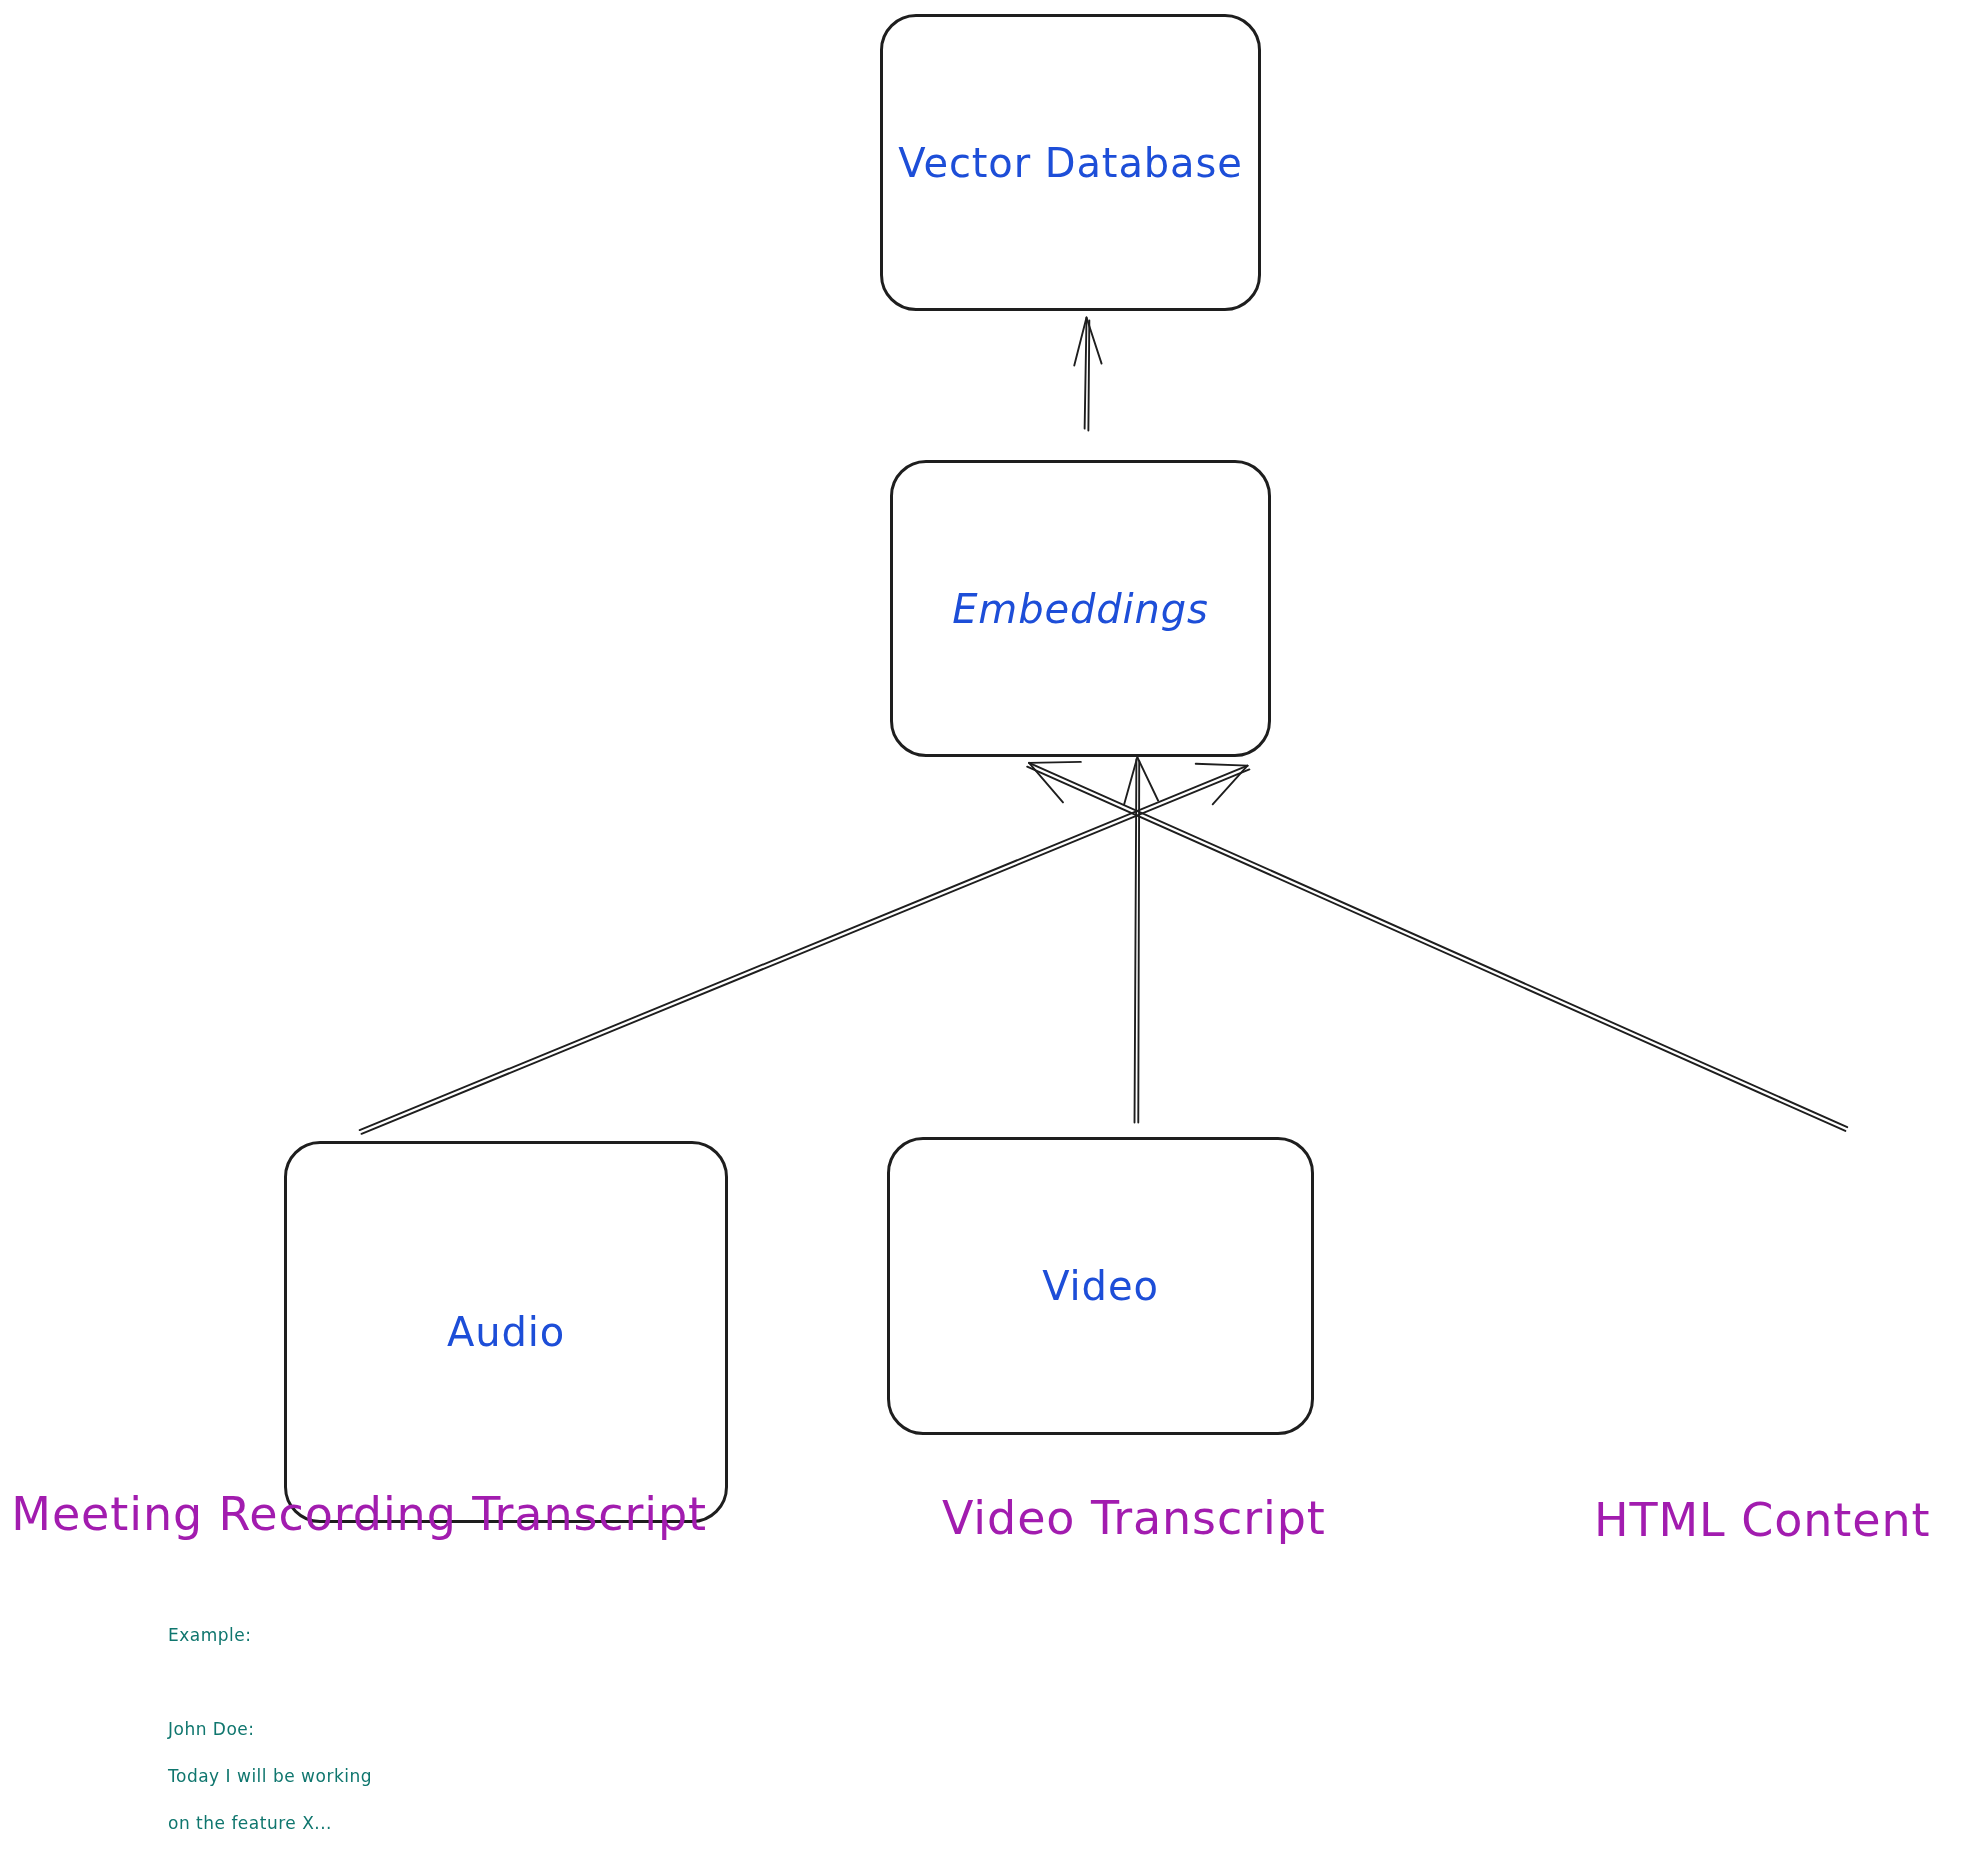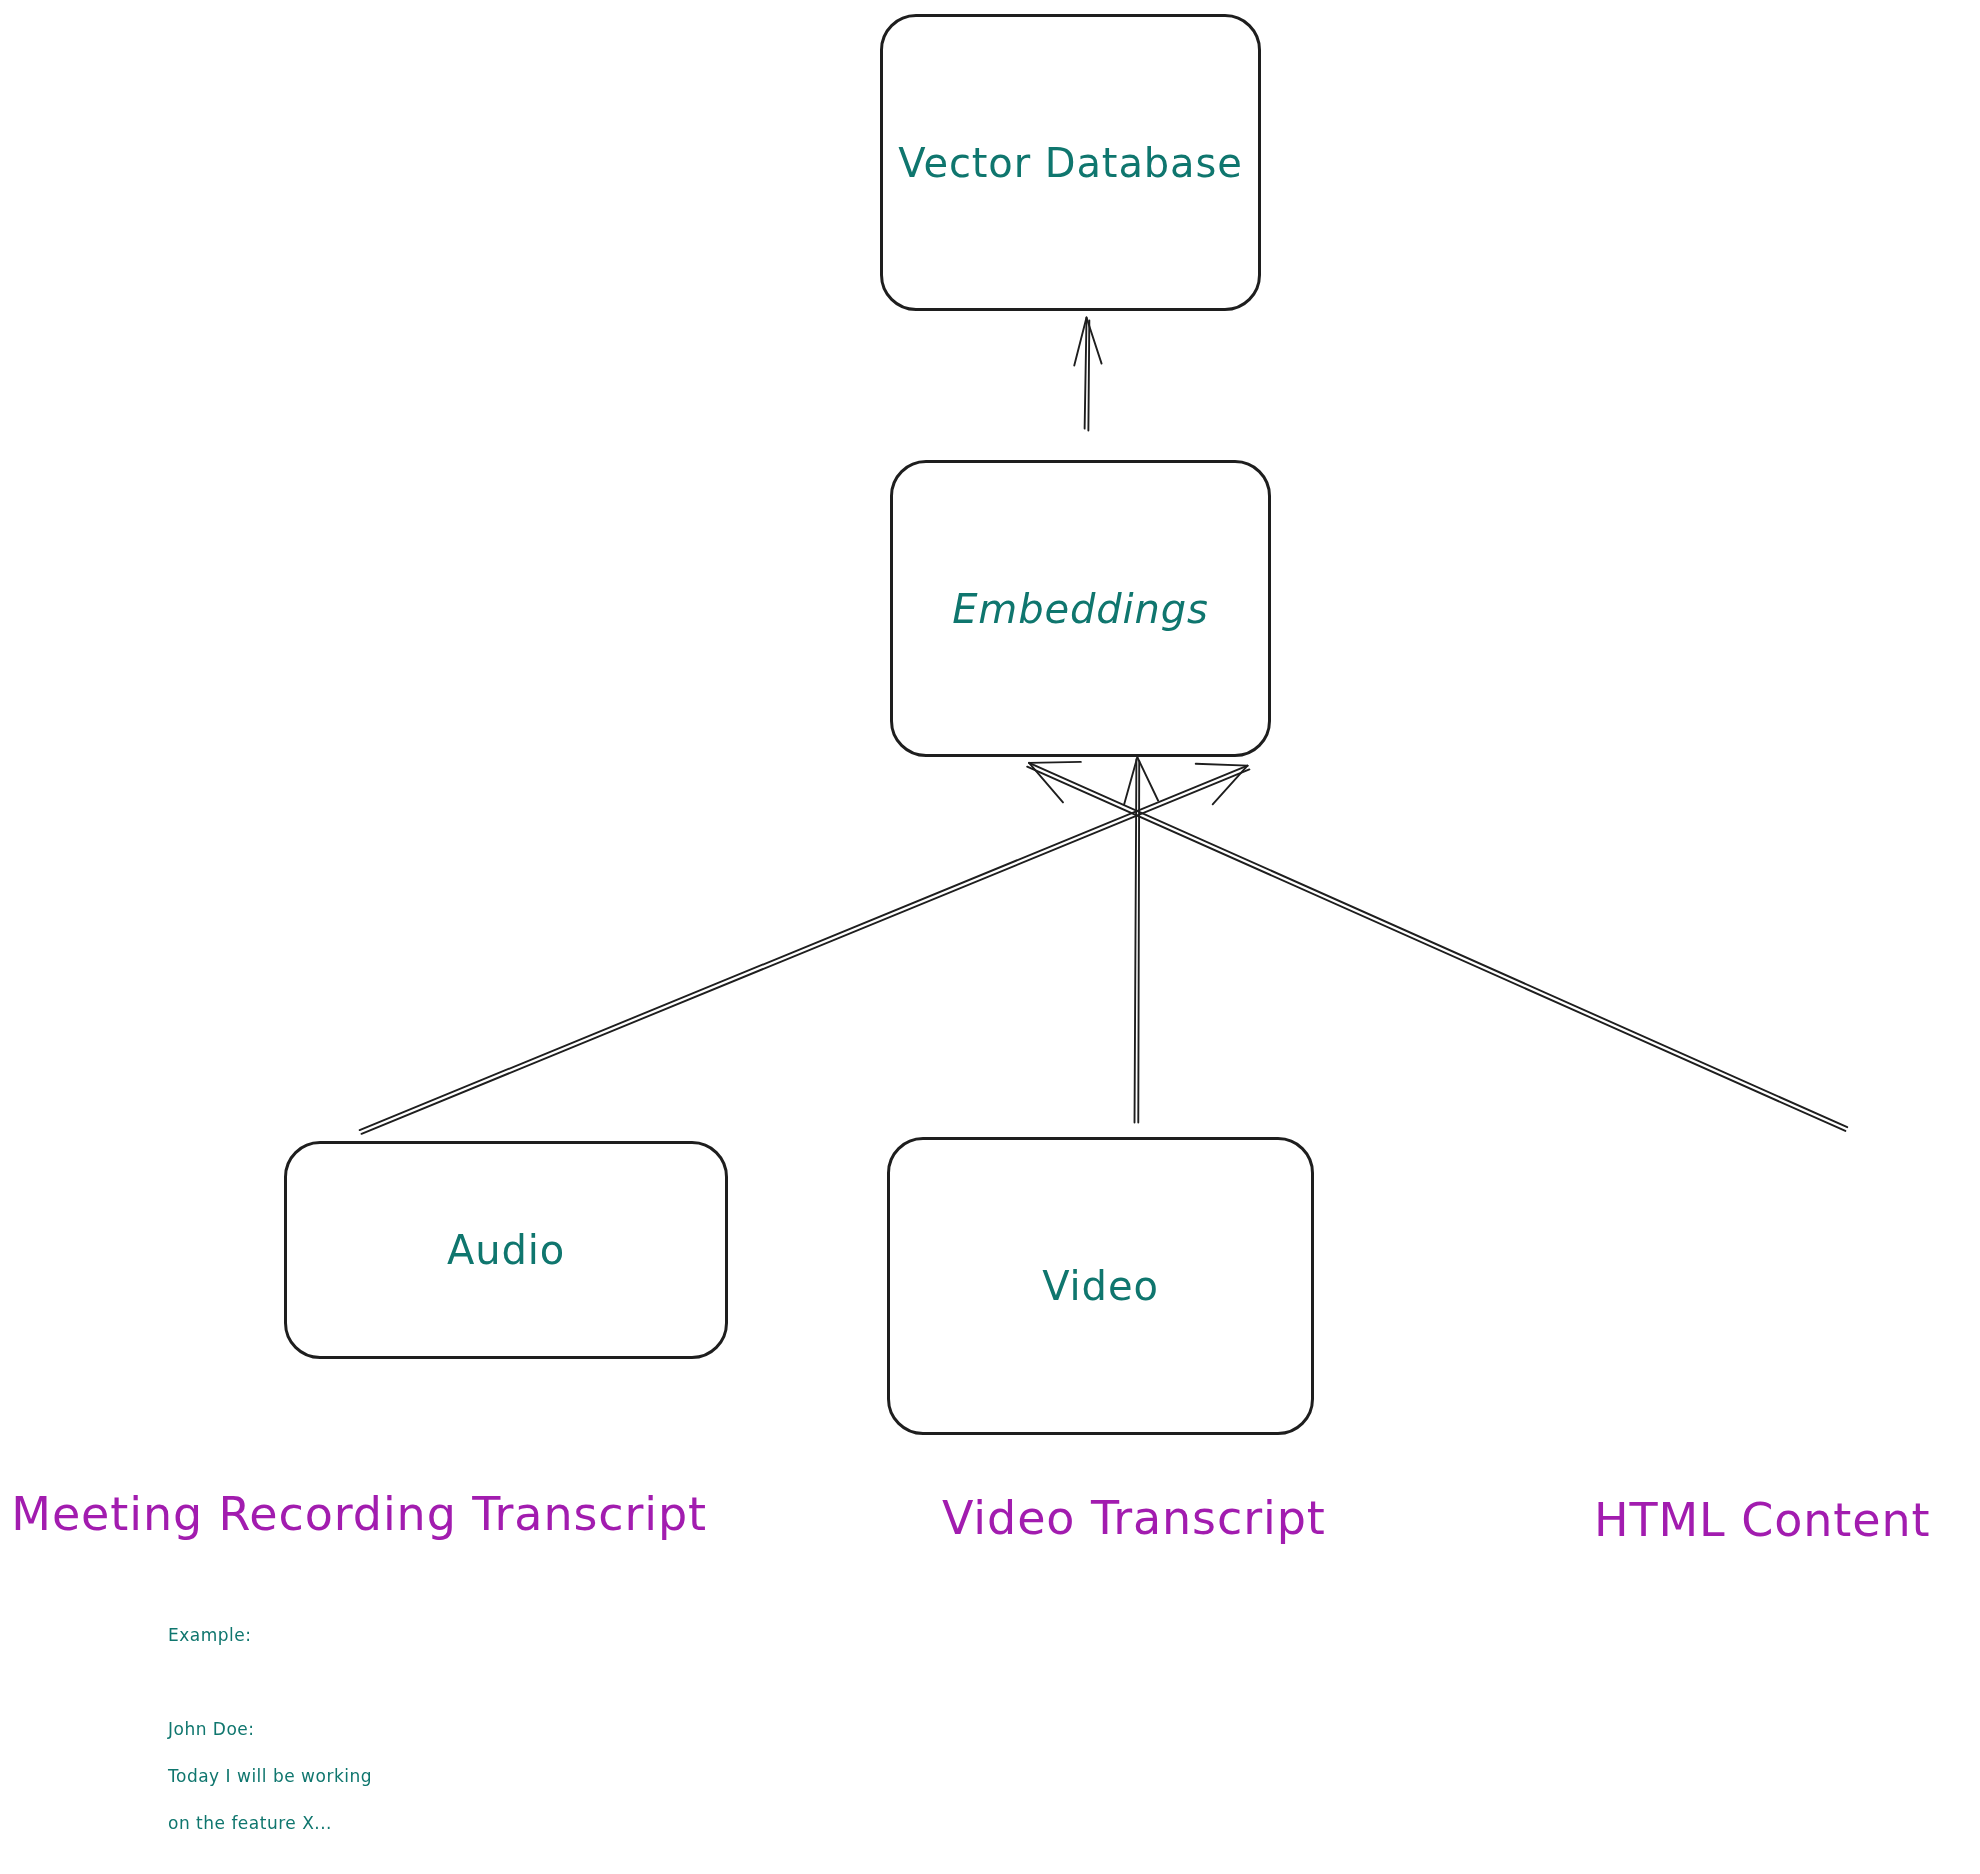--- a/index.html
+++ b/index.html
@@ -39,25 +39,25 @@
     background: #ffffff;
     display: flex;
     align-items: center;
     justify-content: center;
     z-index: 2;
   }
   .node-label {
     font-size: 40px;
     letter-spacing: 0.9px;
     white-space: nowrap;
-    color: #0f766e;
+    color: #1d4ed8;
   }
   .node-vector-database { left: 880px;  top: 14px;   width: 381px; height: 297px; }
   .node-embeddings      { left: 890px;  top: 460px;  width: 381px; height: 297px; font-style: italic; }
-  .node-audio           { left: 284px;  top: 1141px; width: 444px; height: 218px; }
+  .node-audio           { left: 284px;  top: 1141px; width: 444px; height: 382px; }
   .node-video           { left: 887px;  top: 1137px; width: 427px; height: 298px; }
   .node-web-page        { left: 1486px; top: 1142px; width: 456px; height: 298px; }
   .annotation {
     position: absolute;
     z-index: 2;
     color: #a21caf;
     font-size: 46px;
     letter-spacing: 0.9px;
     white-space: nowrap;
     line-height: 1.25;

